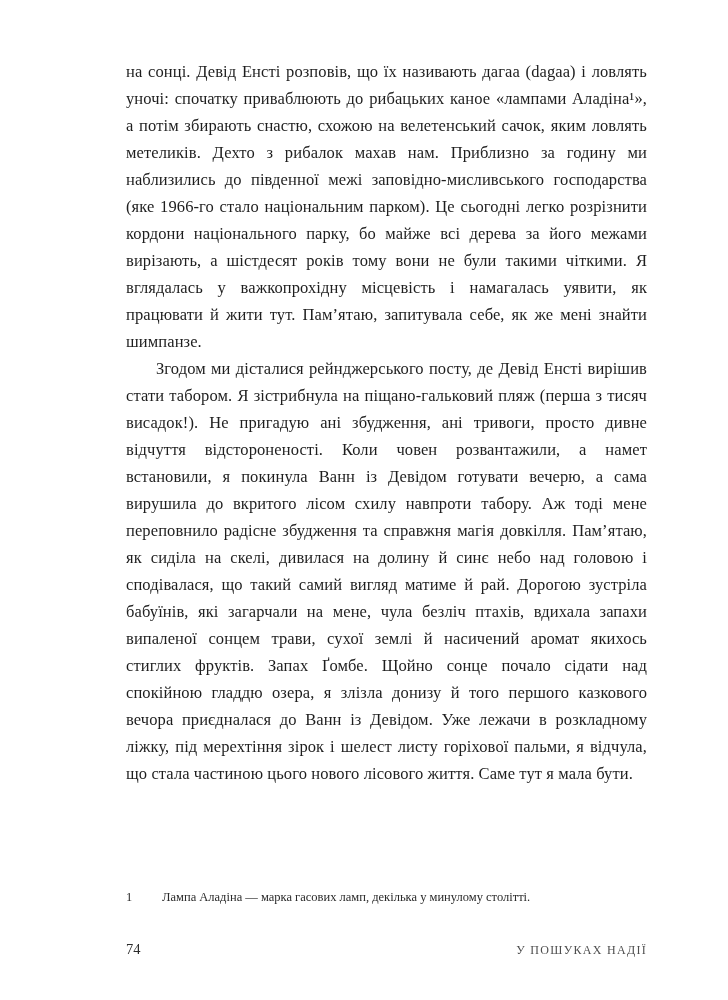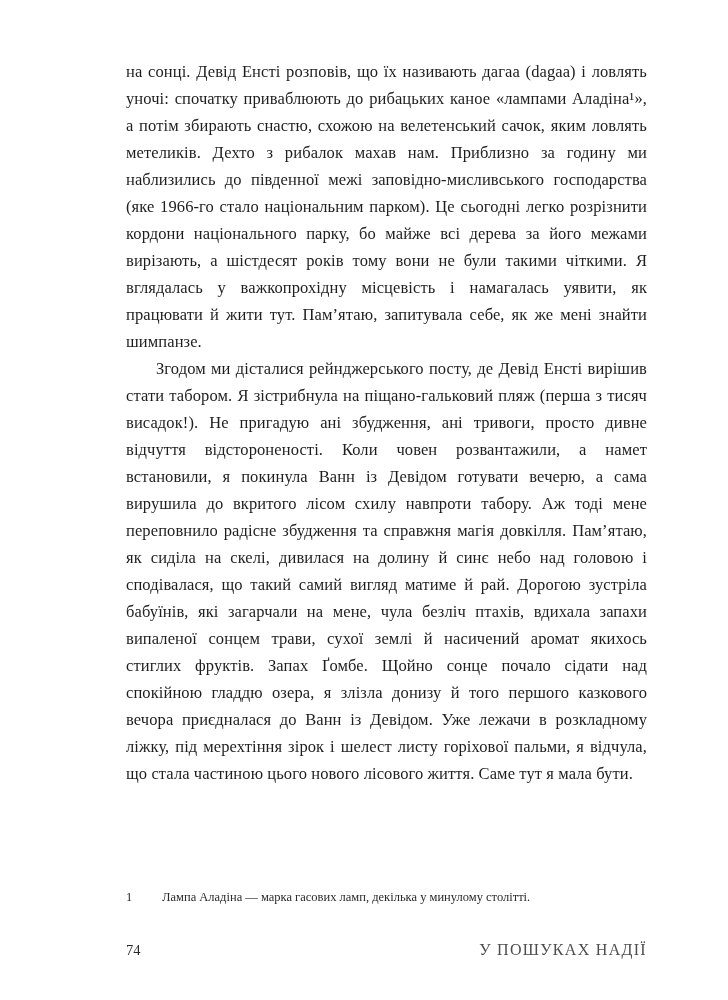--- a/index.html
+++ b/index.html
@@ -61,21 +61,21 @@
     width: 521px;
     display: flex;
     justify-content: space-between;
     align-items: baseline;
   }
   .page-footer .page-num {
     font-size: 14.5px;
     color: #2a2a2a;
   }
   .page-footer .running-title {
-    font-size: 16px;
+    font-size: 12px;
     letter-spacing: 1.3px;
     color: #4d4d4d;
     text-transform: uppercase;
   }
 </style>
 </head>
 <body>
 
 <div class="page">
 

